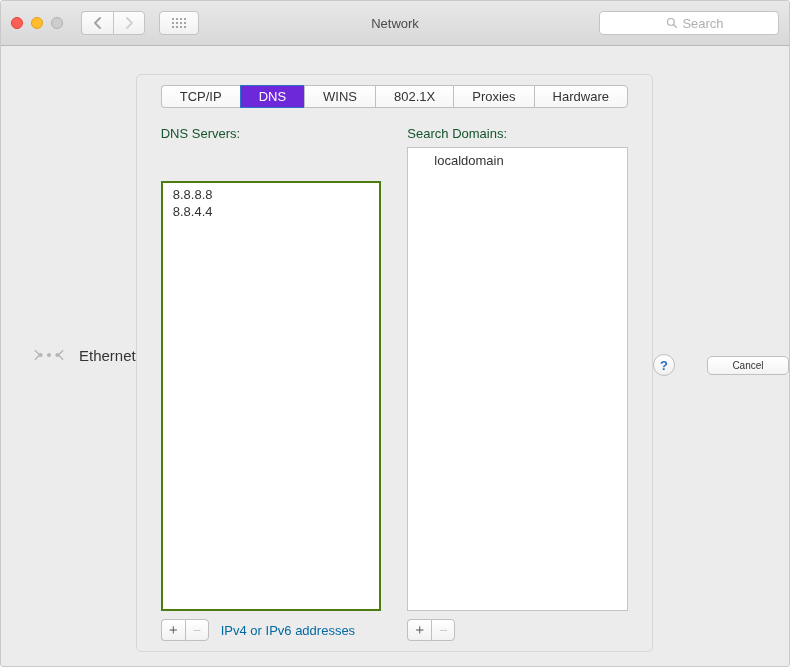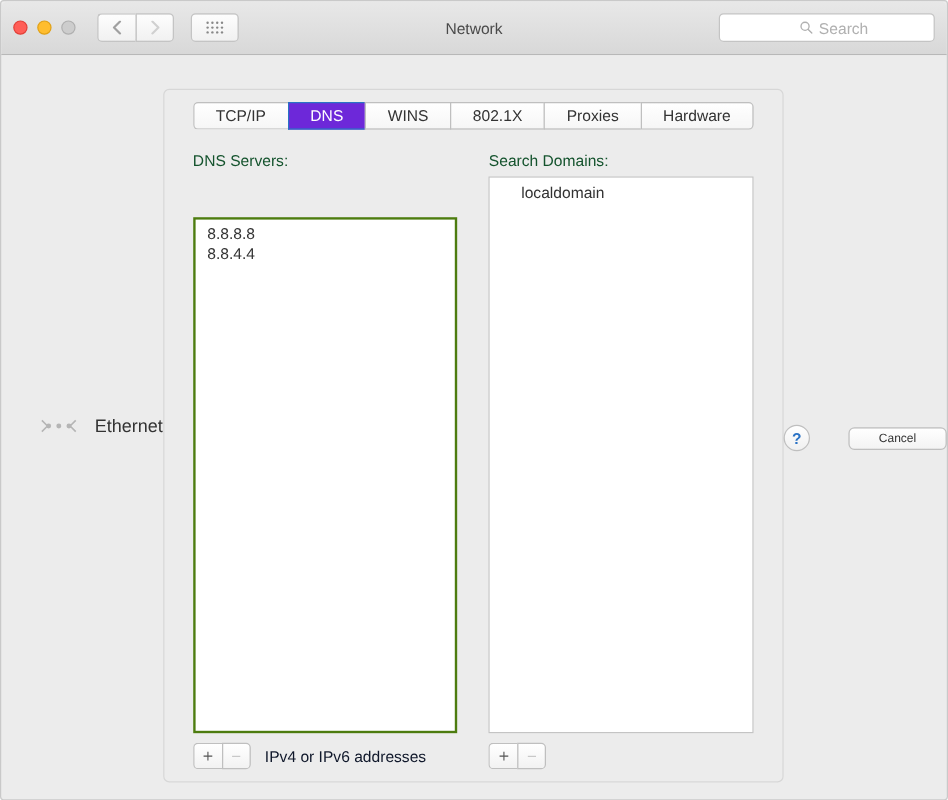--- a/index.html
+++ b/index.html
@@ -130,21 +130,21 @@
     .pm-btn {
       width: 24px; height: 22px;
       background: linear-gradient(#fff, #f2f2f2);
       border: 1px solid #bfbfbf;
       display: flex; align-items: center; justify-content: center;
       font-size: 14px; color: #555;
     }
     .pm-btn:first-child { border-radius: 4px 0 0 4px; border-right: none; }
     .pm-btn:last-child { border-radius: 0 4px 4px 0; }
     .pm-btn.disabled { color: #c8c8c8; }
-    .hint { color: #0f172a; font-size: 13px; }
+    .hint { color: #0369a1; font-size: 13px; }
 
     .bottom-row {
       display: flex; align-items: center; justify-content: space-between;
       margin-top: 14px;
     }
     .help-btn {
       width: 22px; height: 22px; border-radius: 50%;
       background: linear-gradient(#fff, #f0f0f0);
       border: 1px solid #bfbfbf;
       display: flex; align-items: center; justify-content: center;

